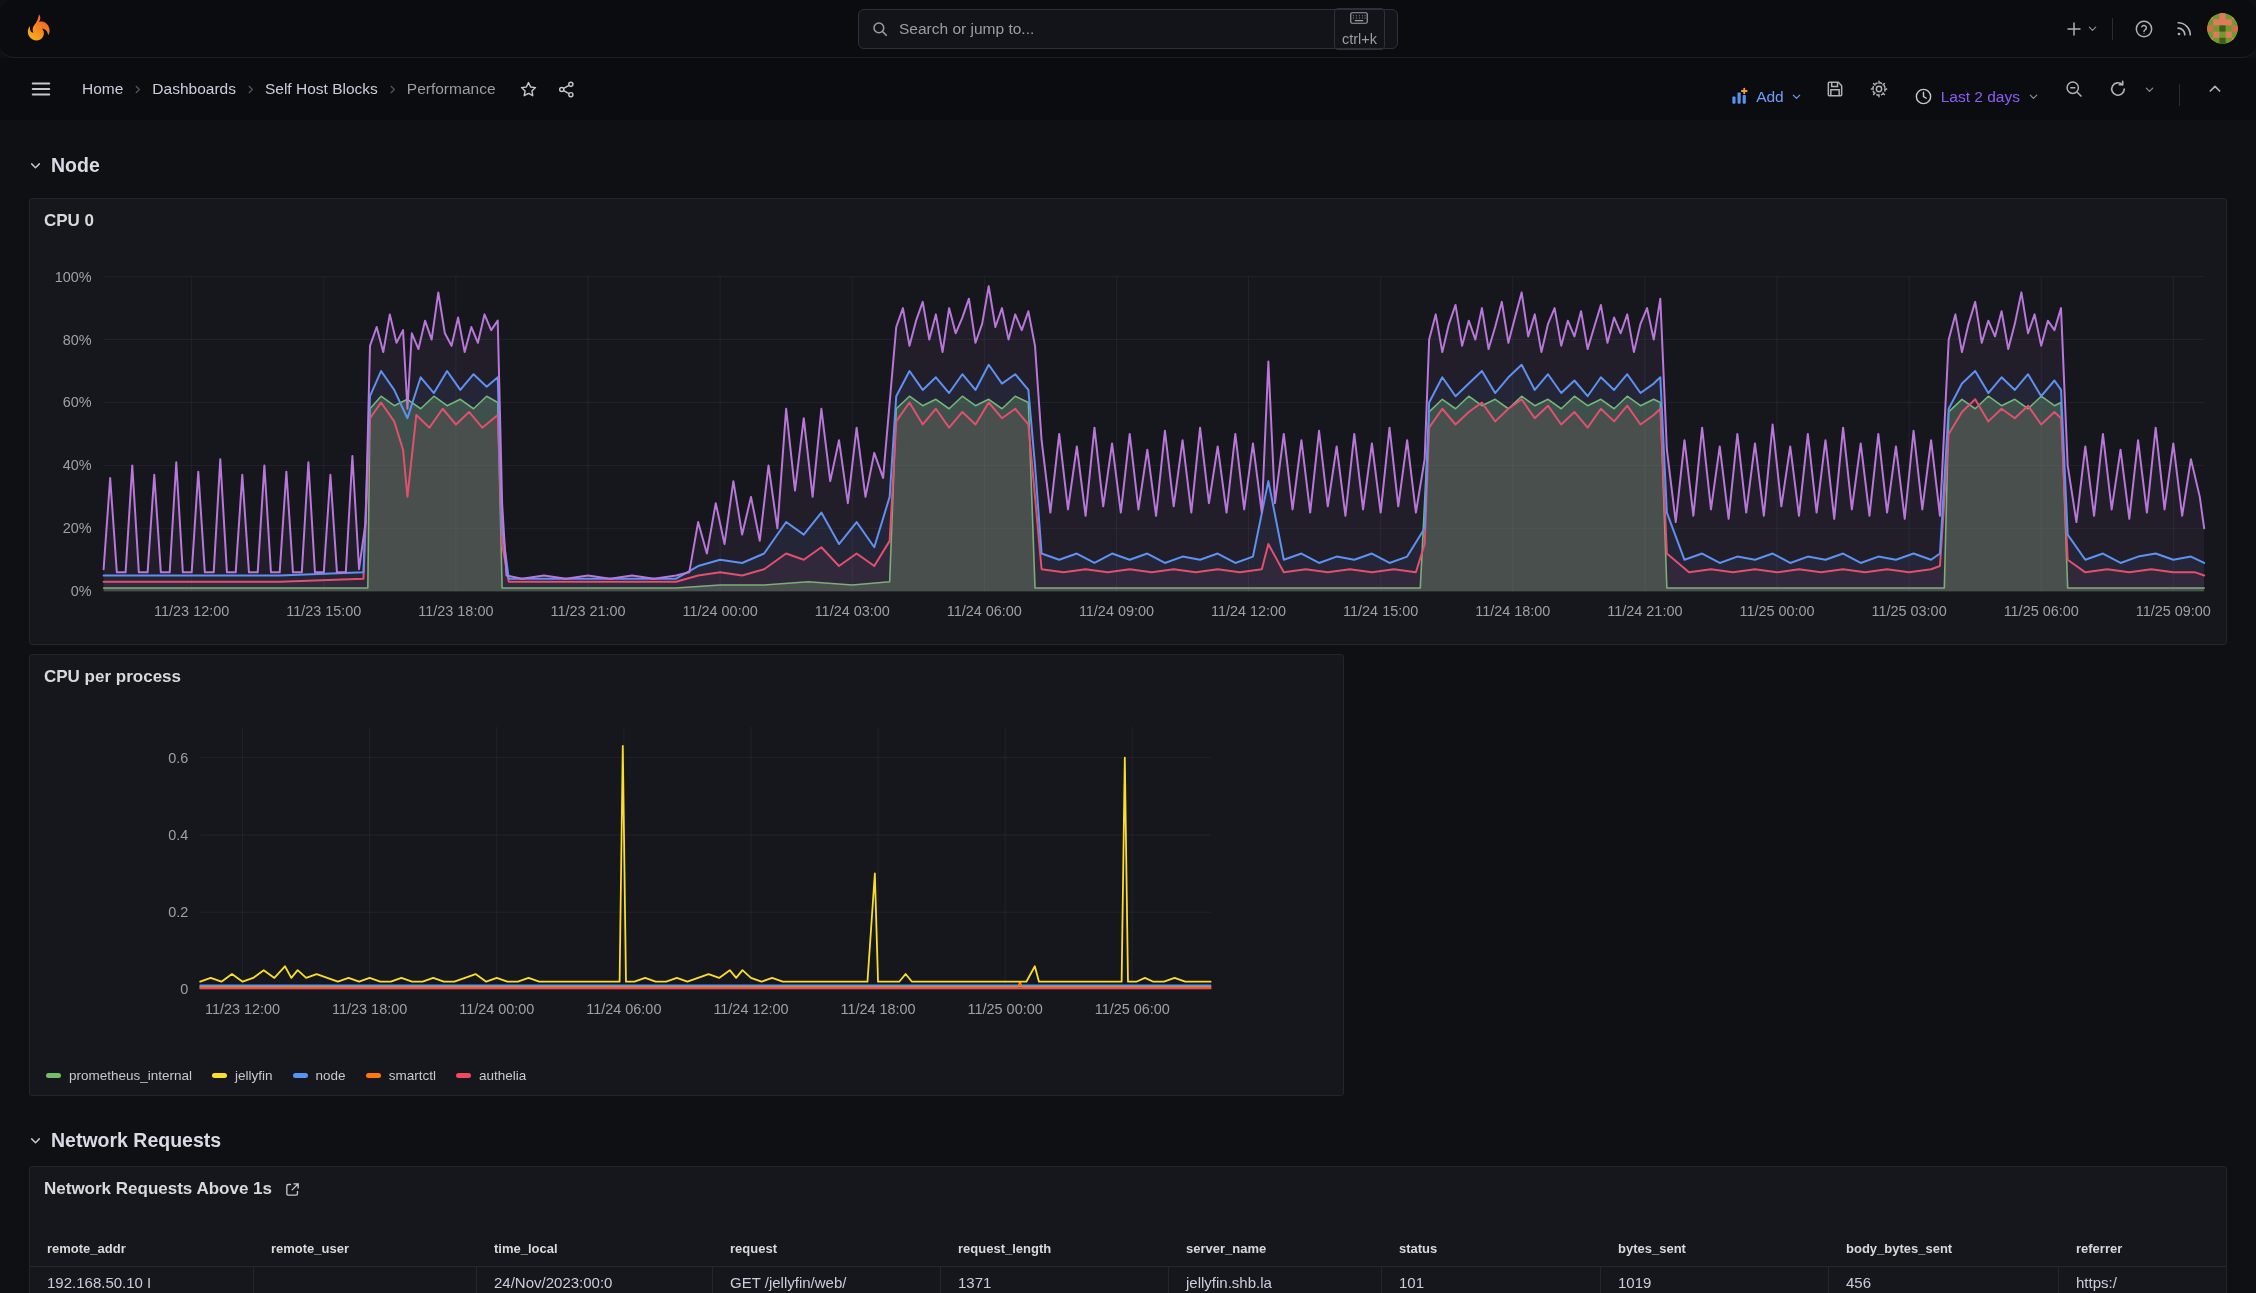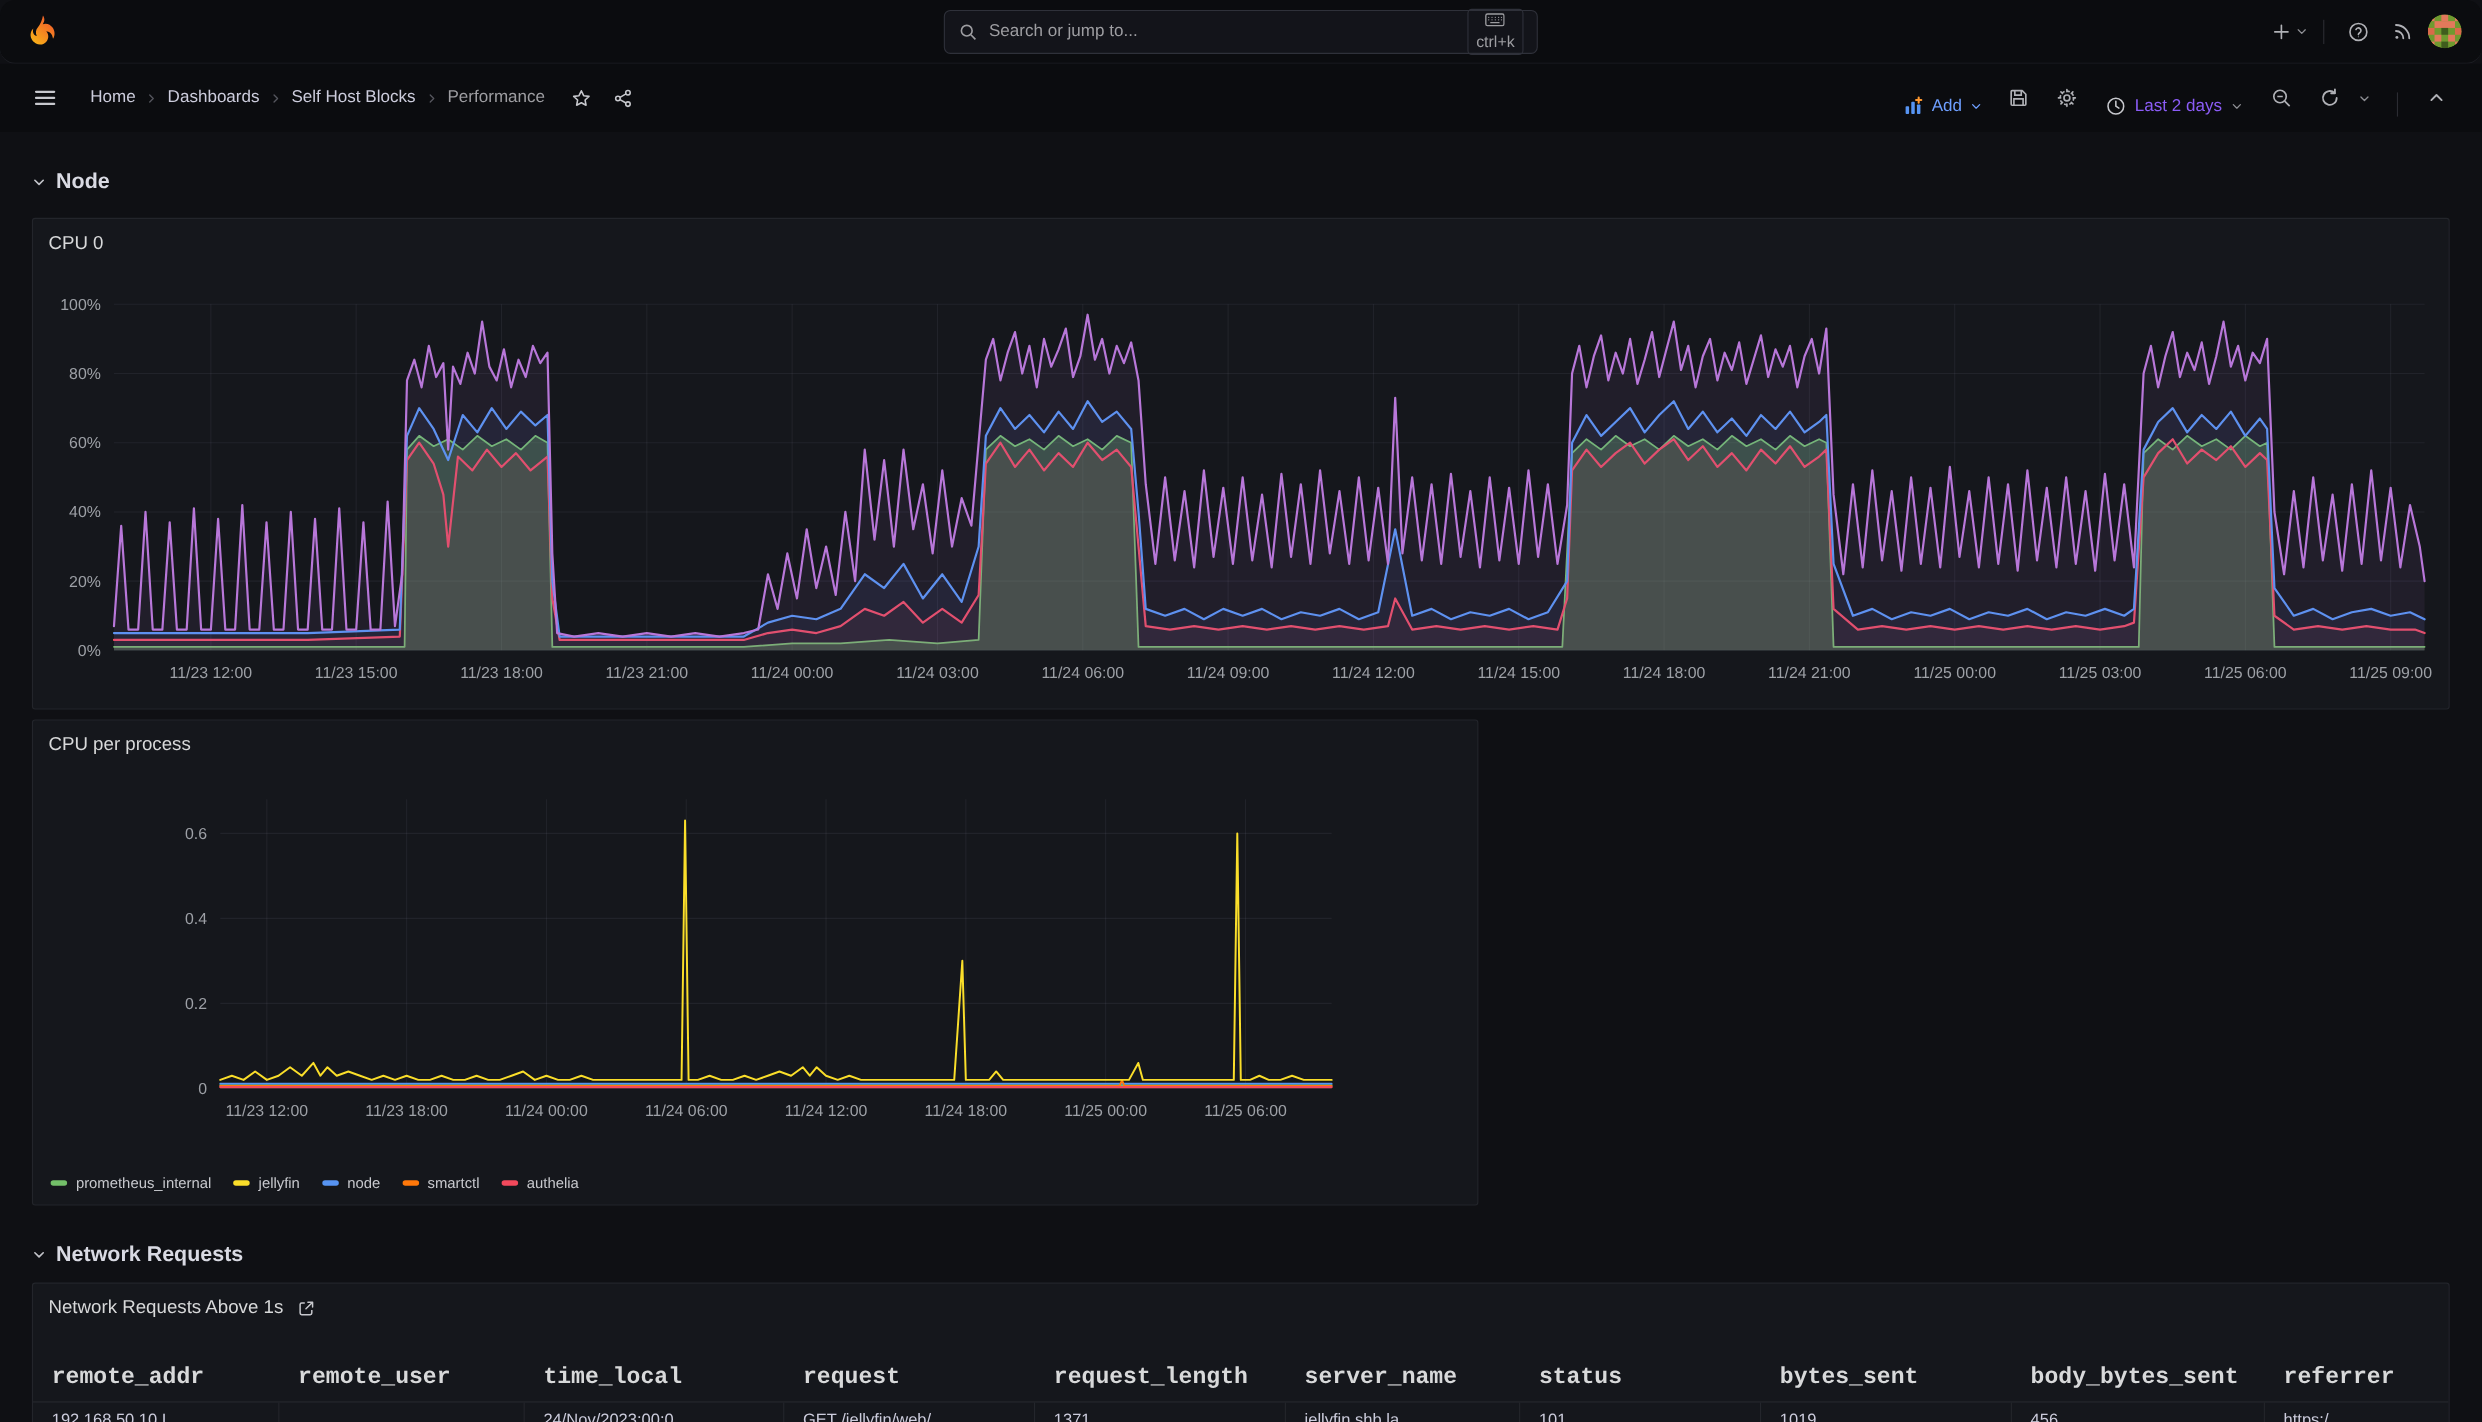--- a/index.html
+++ b/index.html
@@ -59,37 +59,37 @@
     font-size:19.5px; font-weight:700; color:#d9dae3;
   }
   .section-head.first { margin-top:34px; }
   .section-head.second { margin-top:33px; }
   .sec-chev { color:#c2c3c9; display:flex; }
 
   .panel {
     background:#15171c; border:1px solid #23252b; border-radius:3px; position:relative;
   }
   .panel-title {
-    position:absolute; top:12px; left:14px; font-size:17px; color:#d8d9da; font-weight:400;
+    position:absolute; top:12px; left:14px; font-size:17px; color:#d8d9da; font-weight:700;
     display:flex; align-items:center; gap:12px; cursor:pointer; z-index:2;
   }
   #panel-cpu0 { margin-top:21px; width:2198px; height:447px; }
   #panel-proc { margin-top:9px;  width:1315px; height:442px; }
   #panel-table{ margin-top:14px; width:2198px; height:170px; overflow:hidden; }
   .chart-svg { position:absolute; inset:0; width:100%; height:100%; }
 
   .legend { position:absolute; left:16px; bottom:12px; display:flex; align-items:center; gap:20px; z-index:2; }
   .legend-item { display:flex; align-items:center; gap:8px; font-size:13.5px; color:#c7c8cd; cursor:pointer; }
   .legend-swatch { width:15px; height:5px; border-radius:2.5px; }
 
   
   .tbl { position:absolute; left:0; right:0; top:64px; }
   .tbl-row { display:grid; grid-template-columns:224px 223px 236px 228px 228px 213px 219px 228px 230px 169px; }
   .tbl-head .cell {
-    font-size:21px; font-weight:700; color:#d8d9da; padding:10px 17px; cursor:pointer; white-space:nowrap;font-family:Liberation Mono, monospace;
+    font-size:13px; font-weight:700; color:#d8d9da; padding:10px 17px; cursor:pointer; white-space:nowrap;
   }
   .tbl-head { border-bottom:1px solid #26282e; }
   .tbl-data .cell {
     font-size:15px; color:#ccccdc; padding:7px 17px; border-right:1px solid #24262c; white-space:nowrap; overflow:hidden;
   }
   .tbl-data .cell:last-child { border-right:none; }
   .cell-red { color:#e0565e; }
 </style>
 </head>
 <body>

